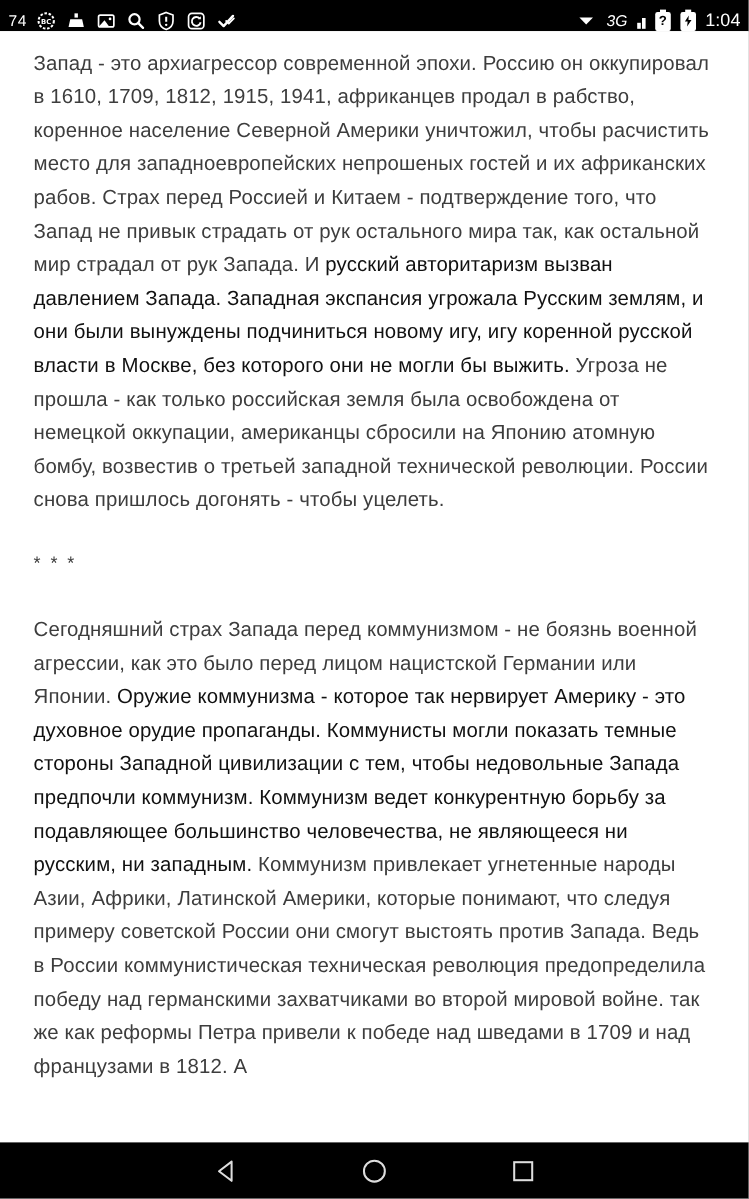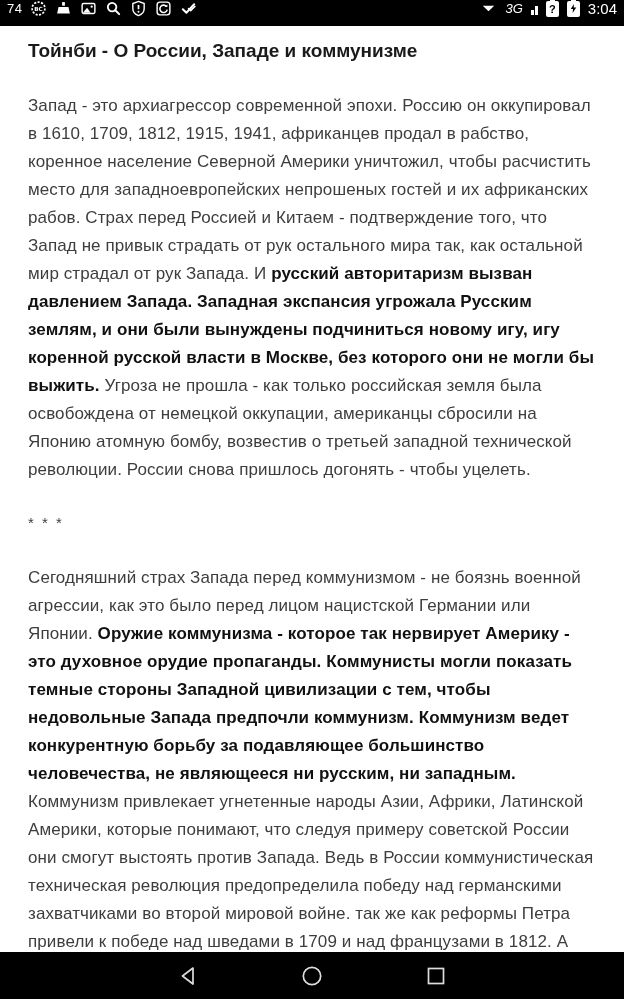--- a/index.html
+++ b/index.html
@@ -16,21 +16,21 @@
 
   
   .status-bar {
     position: absolute;
     top: 0; left: 0;
     width: 100%;
     height: 26px;
     background: #000;
     color: #fff;
     display: flex;
-    align-items: flex-start;
+    align-items: flex-end;
     justify-content: space-between;
     padding: 0 7px;
     font-size: 14px;
   }
   .sb-left, .sb-right { display: flex; align-items: center; gap: 8px; }
   .sb-num { font-size: 13px; letter-spacing: 0.5px; }
   .sb-ic { width: 17px; height: 17px; display: inline-flex; align-items: center; justify-content: center; }
   .sb-ic svg { width: 17px; height: 17px; display: block; }
   .net-label { font-size: 13px; font-style: italic; }
   .bars { display: inline-flex; align-items: flex-end; gap: 1px; height: 12px; }
@@ -71,21 +71,21 @@
     font-weight: 700;
     color: #1a1a1a;
     margin-bottom: 29px;
   }
   .para {
     font-size: 17px;
     line-height: 28px;
     color: #3d3d3d;
     letter-spacing: 0.1px;
   }
-  .para .b { font-weight: 700; color: #111; }
+  .para .b { font-weight: 400; color: #111; }
   .separator {
     font-size: 15px;
     line-height: 28px;
     color: #3d3d3d;
     margin: 25px 0 27px 0;
     letter-spacing: 2px;
   }
 
   
   .nav-bar {
@@ -172,26 +172,25 @@
       <span class="bars">
           <i class="b1"></i>
           <i class="b2"></i>
         </span>
       <span class="batt">?</span>
       <span class="batt">
         <svg viewBox="0 0 24 24" width="11" height="13">
             <path d="M13 2 L6 13 L11 13 L10 22 L18 10 L12.5 10 Z" fill="#000"></path>
           </svg>
       </span>
-      <span class="sb-time">3:04</span>
+      <span class="sb-time">1:04</span>
     </div>
   </div>
 
   <div class="content">
-    <h1 class="title">Тойнби - О России, Западе и коммунизме</h1>
     <p class="para"><span>Запад - это архиагрессор современной эпохи. Россию он оккупировал в 1610, 1709, 1812, 1915, 1941, африканцев продал в рабство, коренное население Северной Америки уничтожил, чтобы расчистить место для западноевропейских непрошеных гостей и их африканских рабов. Страх перед Россией и Китаем - подтверждение того, что Запад не привык страдать от рук остального мира так, как остальной мир страдал от рук Запада. И </span><span class="b">русский авторитаризм вызван давлением Запада. Западная экспансия угрожала Русским землям, и они были вынуждены подчиниться новому игу, игу коренной русской власти в Москве, без которого они не могли бы выжить.</span><span> Угроза не прошла - как только российская земля была освобождена от немецкой оккупации, американцы сбросили на Японию атомную бомбу, возвестив о третьей западной технической революции. России снова пришлось догонять - чтобы уцелеть.</span></p>
     <div class="separator">* * *</div>
     <p class="para"><span>Сегодняшний страх Запада перед коммунизмом - не боязнь военной агрессии, как это было перед лицом нацистской Германии или Японии. </span><span class="b">Оружие коммунизма - которое так нервирует Америку - это духовное орудие пропаганды. Коммунисты могли показать темные стороны Западной цивилизации с тем, чтобы недовольные Запада предпочли коммунизм. Коммунизм ведет конкурентную борьбу за подавляющее большинство человечества, не являющееся ни русским, ни западным.</span><span> Коммунизм привлекает угнетенные народы Азии, Африки, Латинской Америки, которые понимают, что следуя примеру советской России они смогут выстоять против Запада. Ведь в России коммунистическая техническая революция предопределила победу над германскими захватчиками во второй мировой войне. так же как реформы Петра привели к победе над шведами в 1709 и над французами в 1812. А </span></p>
   </div>
 
   <div class="nav-bar">
     <button class="nav-btn">
       <svg viewBox="0 0 24 24" width="24" height="24">
         <path d="M17 4 L6.5 12 L17 20 Z" fill="none" stroke="#ddd" stroke-width="1.7" stroke-linejoin="round"></path>
       </svg>

